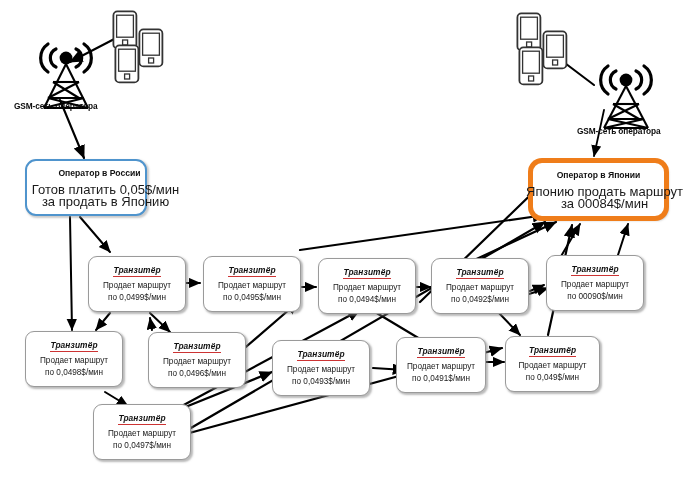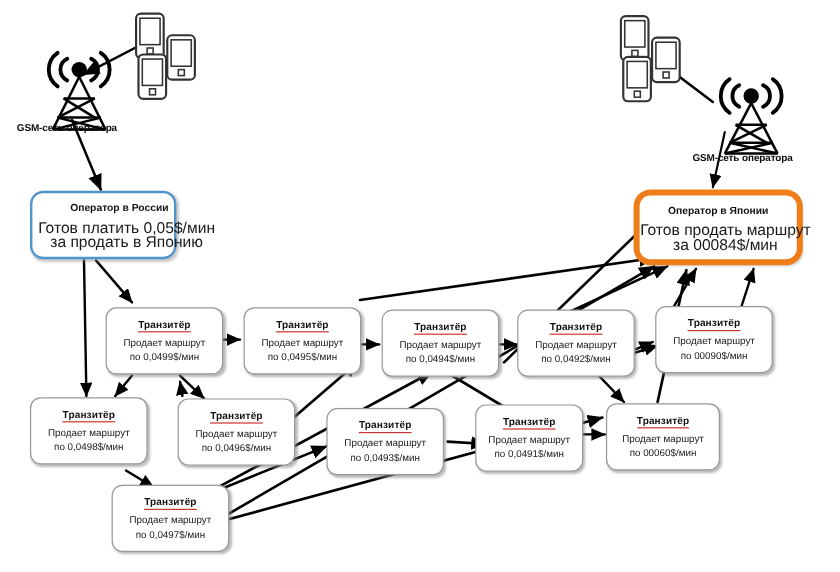--- a/index.html
+++ b/index.html
@@ -39,20 +39,21 @@
     box-shadow: 1.5px 1.5px 2px rgba(130,130,130,0.55);
   }
   .transit .t-title {
     font-size: 8.4px;
     font-weight: bold;
     color: #111111;
     border-bottom: 1px solid #cc3333;
     line-height: 11px;
     margin-bottom: 3px;
     letter-spacing: 0.1px;
+    font-style: italic;
   }
   .transit .t-line {
     font-size: 8.2px;
     color: #1a1a1a;
     line-height: 11.5px;
     white-space: nowrap;
     text-align: center;
   }
   
   .op-ru {
@@ -245,21 +246,21 @@
   <div class="tower-label" style="left:577px; top:126px;">GSM-сеть оператора</div>
 
   <div class="node op-ru" style="left:25px; top:159px; width:122px; height:57px;">
     <div class="op-title">Оператор в России</div>
     <div class="op-line">Готов платить 0,05$/мин</div>
     <div class="op-line">за продать в Японию</div>
   </div>
 
   <div class="node op-jp" style="left:530px; top:160px; width:137px; height:59px;text-align:right;">
     <div class="op-title">Оператор в Японии</div>
-    <div class="op-line">Готов продать маршрут</div>
+    <div class="op-line">Японию продать маршрут</div>
     <div class="op-line">за  00084$/мин</div>
   </div>
 
   <div class="node transit" style="left:88px; top:256px; width:98px; height:56px;">
     <div class="t-title">Транзитёр</div>
     <div class="t-line">Продает маршрут</div>
     <div class="t-line">по 0,0499$/мин</div>
   </div>
 
   <div class="node transit" style="left:203px; top:256px; width:98px; height:56px;">
@@ -306,21 +307,21 @@
 
   <div class="node transit" style="left:396px; top:337px; width:90px; height:56px;">
     <div class="t-title">Транзитёр</div>
     <div class="t-line">Продает маршрут</div>
     <div class="t-line">по 0,0491$/мин</div>
   </div>
 
   <div class="node transit" style="left:505px; top:336px; width:95px; height:56px;">
     <div class="t-title">Транзитёр</div>
     <div class="t-line">Продает маршрут</div>
-    <div class="t-line">по 00060$/мин</div>
+    <div class="t-line">по 0,049$/мин</div>
   </div>
 
   <div class="node transit" style="left:93px; top:404px; width:98px; height:56px;">
     <div class="t-title">Транзитёр</div>
     <div class="t-line">Продает маршрут</div>
     <div class="t-line">по 0,0497$/мин</div>
   </div>
 
 </div>
 

